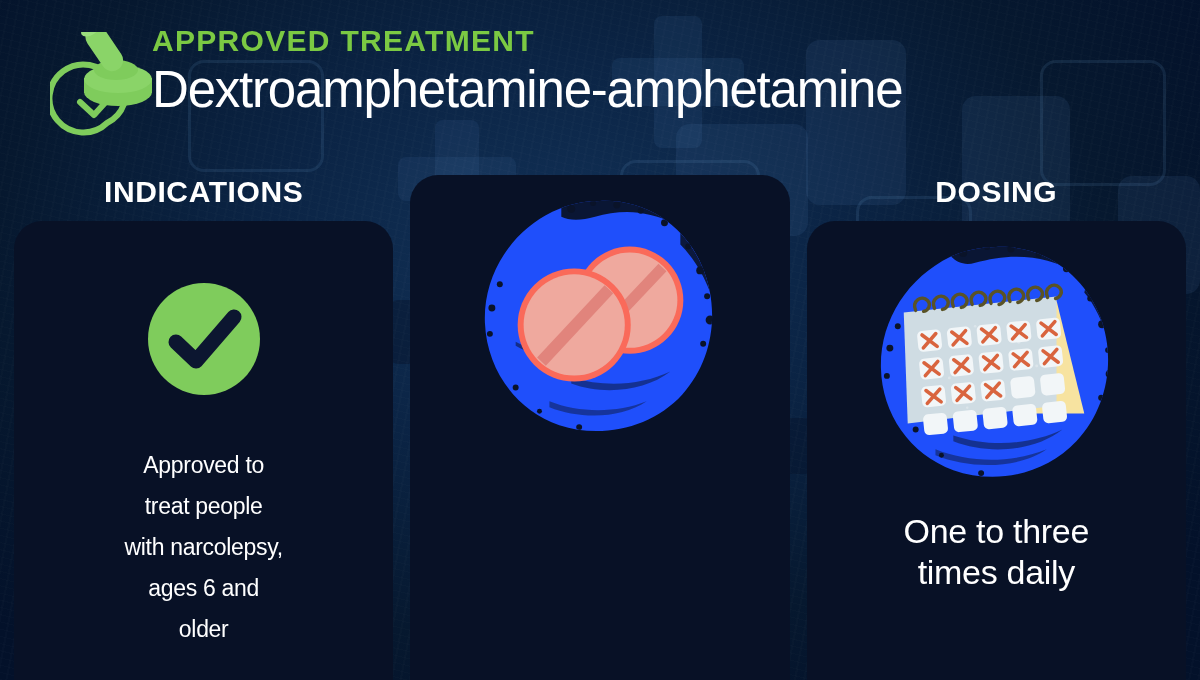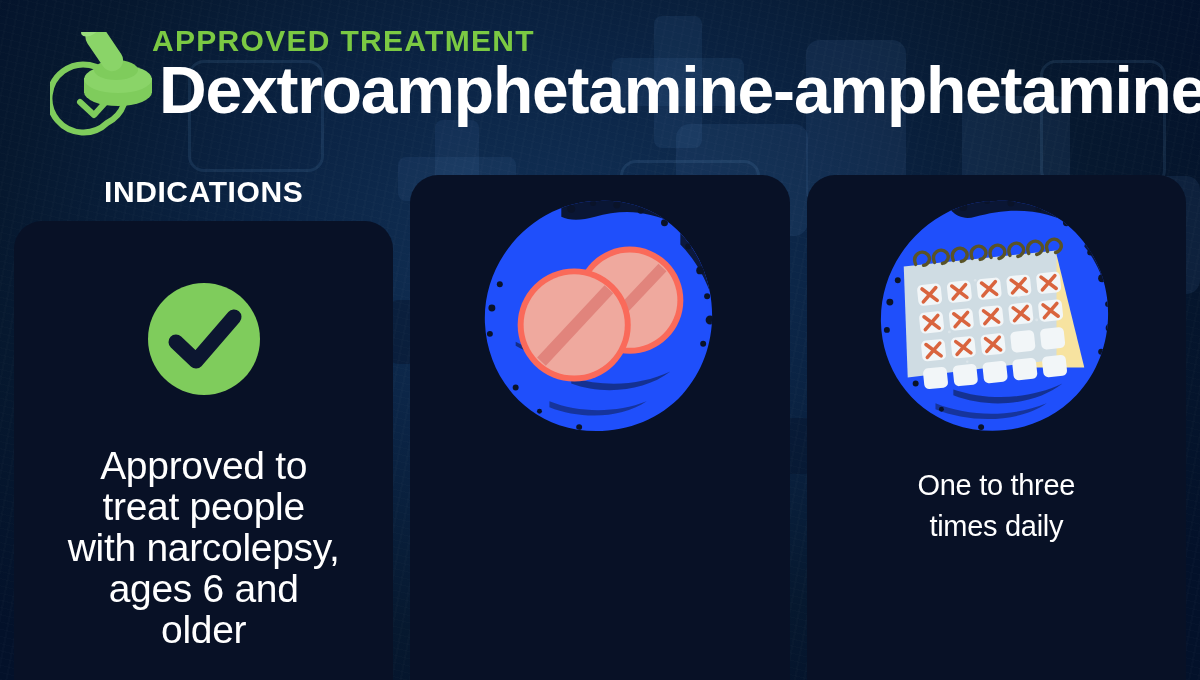--- a/index.html
+++ b/index.html
@@ -82,27 +82,26 @@
     color: #7BC943;
     font-size: 30px;
     font-weight: bold;
     letter-spacing: 1.3px;
     line-height: 34px;
     white-space: nowrap;
   }
 
   #main-title {
     color: #ffffff;
-    font-size: 66px;
-    font-weight: bold;
+    font-size: 51px;
+    font-weight: normal;
     letter-spacing: -1.2px;
     line-height: 58px;
     white-space: nowrap;
     margin-top: 3px;
-    margin-left: 7px;
   }
 
   
   #columns {
     position: absolute;
     left: 0;
     top: 175px;
     width: 1200px;
     height: 505px;
     display: flex;
@@ -153,27 +152,27 @@
     font-size: 34px;
     line-height: 40px;
     text-align: center;
     letter-spacing: -0.3px;
     padding: 0 8px;
     white-space: pre-line;
   }
 
   
   #card-indications .card-media { margin-top: 58px; }
-  #card-indications .card-caption { margin-top: 46px; font-size: 39px; line-height: 41px; }
+  #card-indications .card-caption { margin-top: 46px; font-size: 23px; line-height: 41px; }
 
   #card-administration .card-media { margin-top: 18px; }
   #card-administration .card-caption { margin-top: 30px; font-size: 35px; }
 
   #card-dosing .card-media { margin-top: 18px; }
-  #card-dosing .card-caption { margin-top: 24px; font-size: 29px; line-height: 41px; }
+  #card-dosing .card-caption { margin-top: 24px; font-size: 34px; line-height: 41px; }
 
   svg { display: block; }
 </style>
 </head>
 <body>
 
 <div id="stage">
 
   <div id="bg-pattern">
 
@@ -319,20 +318,21 @@
               <circle cx="99" cy="133" r="57" fill="#FA6A5A"></circle>
               <circle cx="99" cy="133" r="51" fill="#EFA99E"></circle>
               <path d="M66 170 L134 97" stroke="#E1847C" stroke-width="12" stroke-linecap="butt"></path>
             </svg>
           </div>
         </div>
       </div>
     </div>
 
     <div class="column">
+      <div class="col-header">DOSING</div>
 
       <div class="card" id="card-dosing">
         <div class="card-media">
           <div>
             <svg viewBox="0 0 250 250" width="248" height="248">
               <defs>
                 <clipPath id="brushClip3">
                   <path d="M125 8
                            C176 6 214 38 230 78
                            C246 120 238 170 206 204

